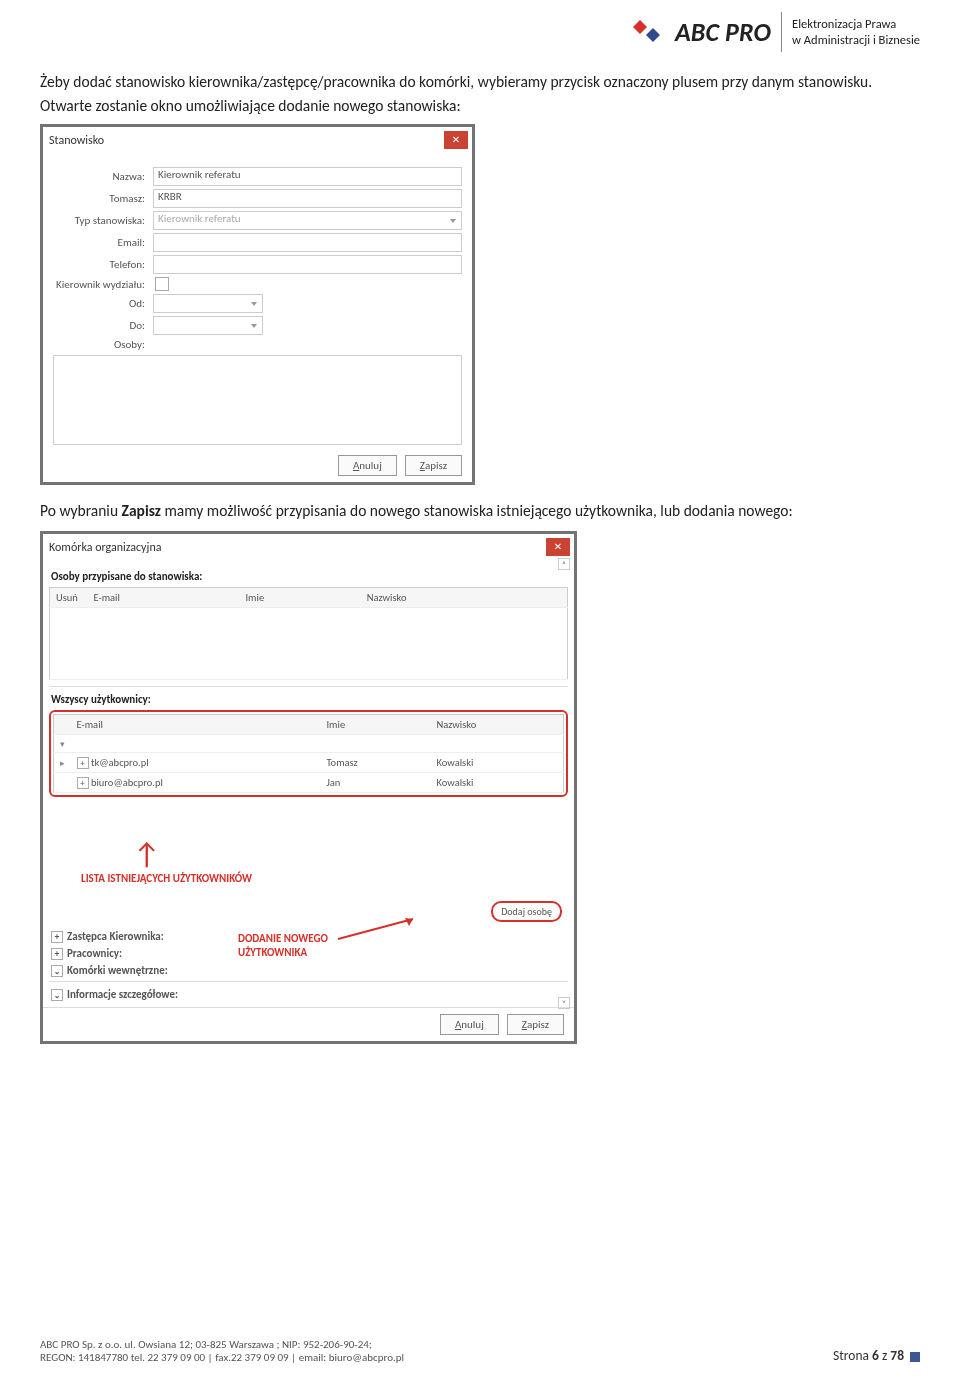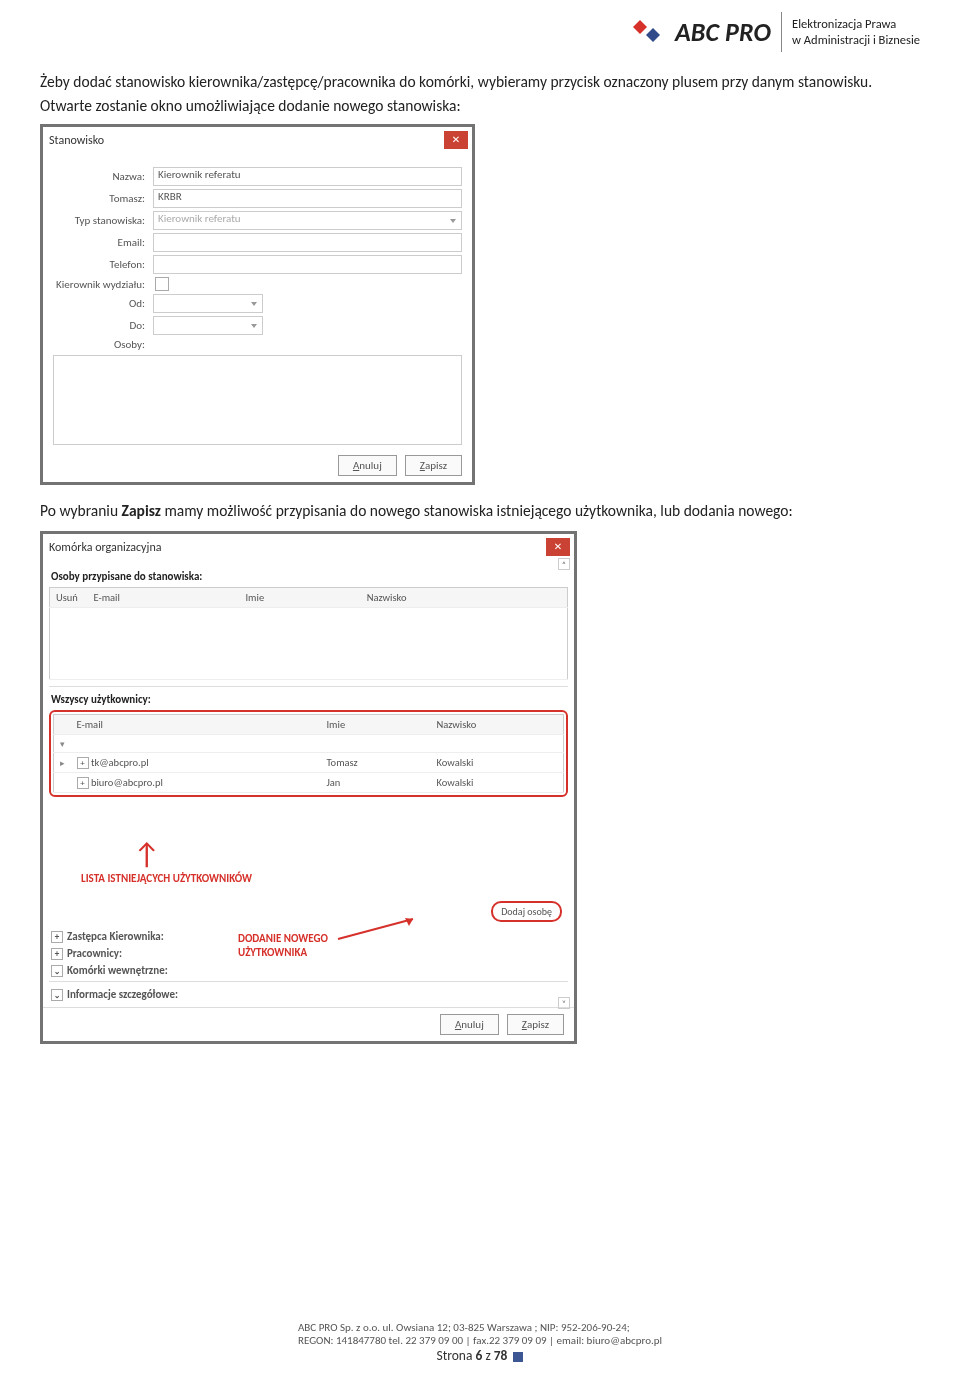--- a/index.html
+++ b/index.html
@@ -134,24 +134,23 @@
   .chev { border:1px solid #aaa;width:12px;height:12px;display:inline-flex;align-items:center;justify-content:center;font-size:8px;}
   .scroll-col { position:absolute; right:2px; top:24px; bottom:30px; width:14px;}
   .scroll-col .stub{width:12px;height:12px;border:1px solid #ccc;font-size:8px;display:flex;align-items:center;justify-content:center;margin:0 0 2px 0;}
   
   .form-area { padding:6px 10px 0 0; }
 
   
   .footer {
     position: absolute;
     left: 40px; right: 40px; bottom: 14px;
-    display: flex; justify-content: space-between; align-items: center;
+    display: flex; justify-content: space-between; align-items: flex-end;
     font-size: 11px;
     color: #555;
-    flex-direction: column;
   }
   .footer .page-no { font-size: 13.5px; color:#333;}
   .footer-box { width:10px;height:10px;background:#3d5694;display:inline-block;margin-left:6px;vertical-align:middle;}
 </style>
 </head>
 <body>
 
 <div class="header-brand">
   <div class="brand-block">
     <svg width="36" height="30" viewBox="0 0 36 30">

